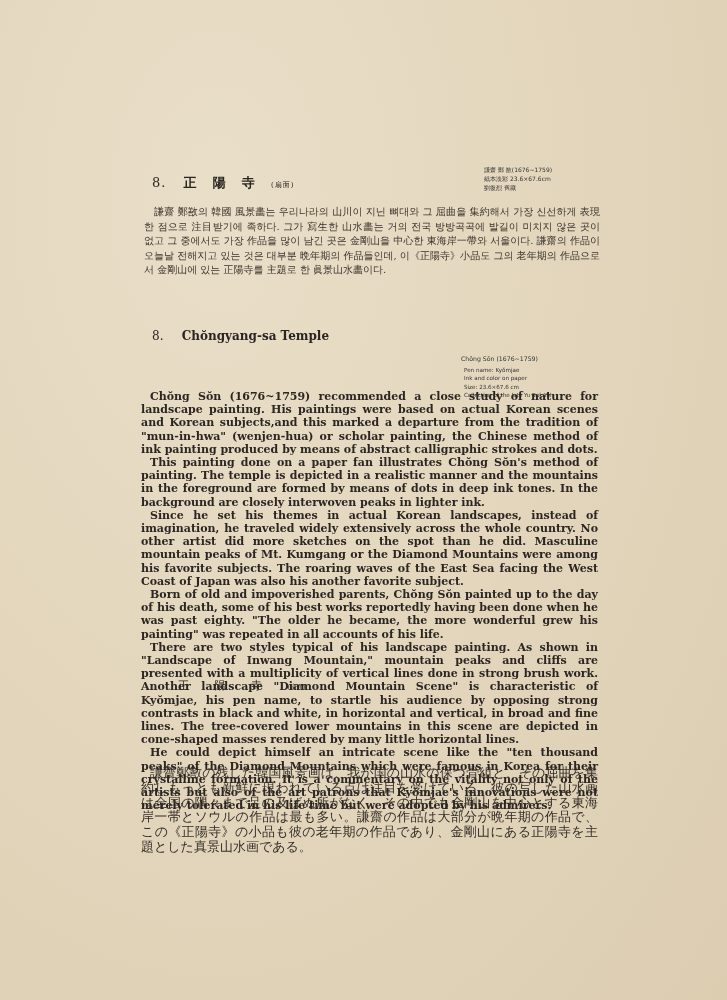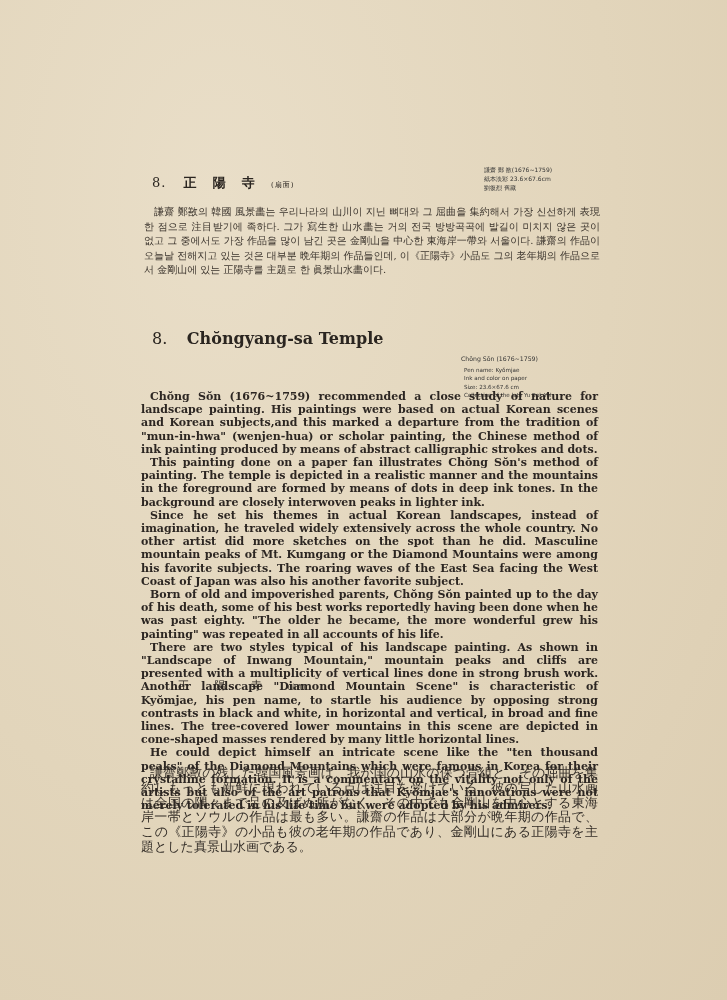--- a/index.html
+++ b/index.html
@@ -17,21 +17,21 @@
     
     .kr-title { left: 152px; top: 146px; font-size: 13px; letter-spacing: 1px; white-space: nowrap; margin-top: 28px; }
     .kr-title .num { margin-right: 12px; }
     .kr-title .ch { margin-right: 10px; font-weight: bold; }
     .kr-title .sub { font-size: 7px; }
     .kr-meta { left: 484px; top: 165px; font-family: "DejaVu Sans", sans-serif; font-size: 6px; line-height: 9px; color: #333; white-space: nowrap; }
     .kr-body { left: 144px; top: 205px; width: 456px; font-size: 10px; line-height: 14.5px; color: #3a332c; text-align: justify; }
     .kr-body p { margin: 0; text-indent: 10px; }
 
     
-    .en-title { left: 152px; top: 329px; font-size: 16px; font-weight: bold; white-space: nowrap; }
+    .en-title { left: 152px; top: 329px; font-size: 12px; font-weight: bold; white-space: nowrap; }
     .en-title .num { font-weight: normal; margin-right: 14px; }
     .en-meta { left: 464px; top: 355px; font-family: "DejaVu Sans", sans-serif; font-size: 5.6px; line-height: 8.5px; color: #333; white-space: nowrap; }
     .en-meta .first { font-size: 6.2px; margin-bottom: 2px; margin-left: -3px; }
     .en-body { left: 141px; top: 390px; width: 457px; font-size: 11px; line-height: 13.2px; font-weight: bold; color: #2c2622; text-align: justify; }
     .en-body p { margin: 0; text-indent: 9px; }
 
     
     .jp-title { left: 178px; top: 678px; font-size: 11px; white-space: nowrap; }
     .jp-title .ch { margin-right: 22px; }
     .jp-title .sub { font-size: 6.5px; }

